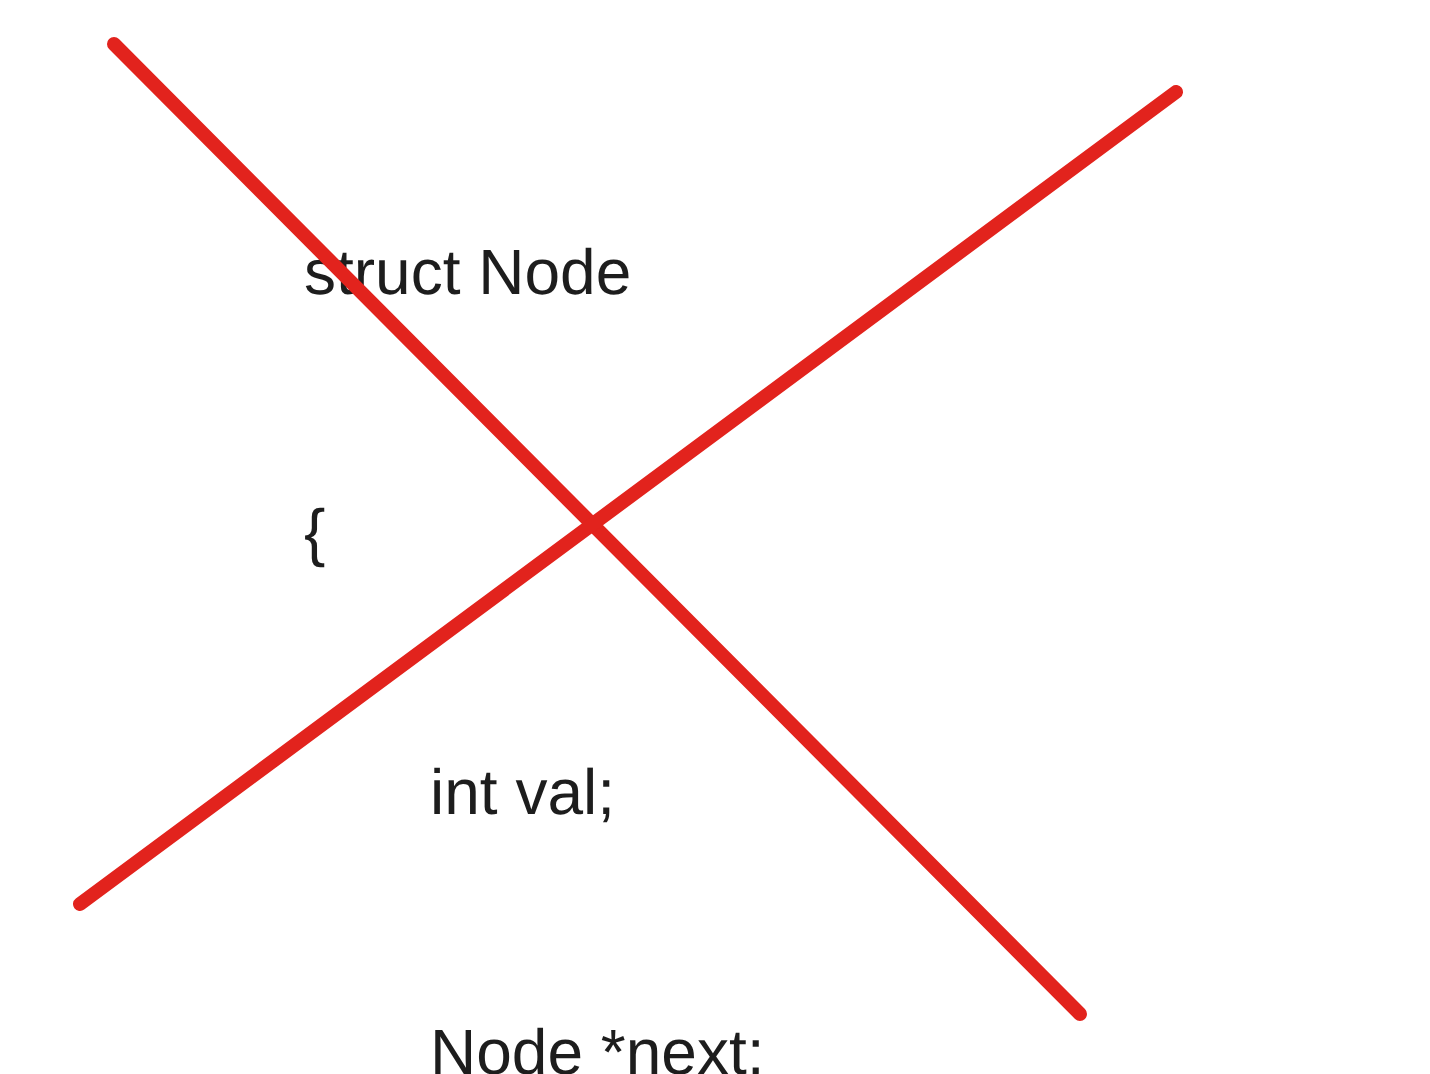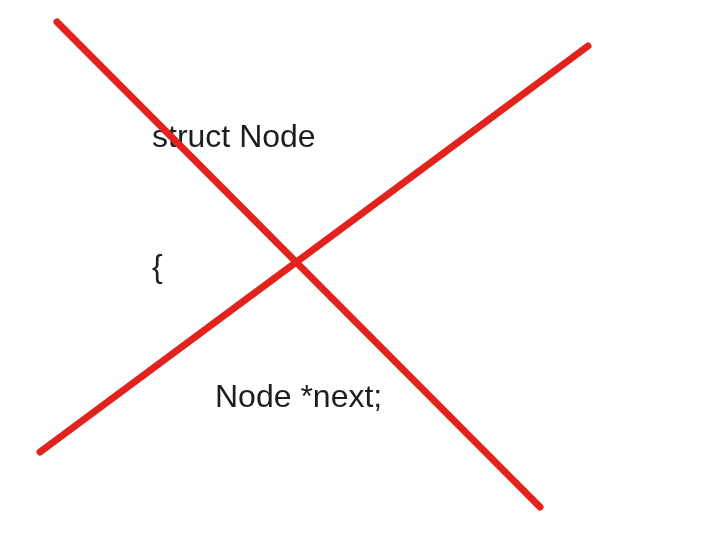--- a/index.html
+++ b/index.html
@@ -40,20 +40,21 @@
   }
 </style>
 </head>
 <body>
 
 <div class="screen">
 
   <div class="code-block">
     <div class="code-line">struct Node</div>
     <div class="code-line">{</div>
+    <div class="code-line indent">int val;</div>
     <div class="code-line indent">Node *next;</div>
     
     
     
   </div>
 
   <svg class="cross-overlay" viewBox="0 0 715 537" xmlns="http://www.w3.org/2000/svg">
     <line x1="57" y1="22" x2="540" y2="507" stroke-width="7" stroke-linecap="round" stroke="#e2231d"></line>
     <line x1="40" y1="452" x2="588" y2="46" stroke-width="7" stroke-linecap="round" stroke="#e2231d"></line>
   </svg>

